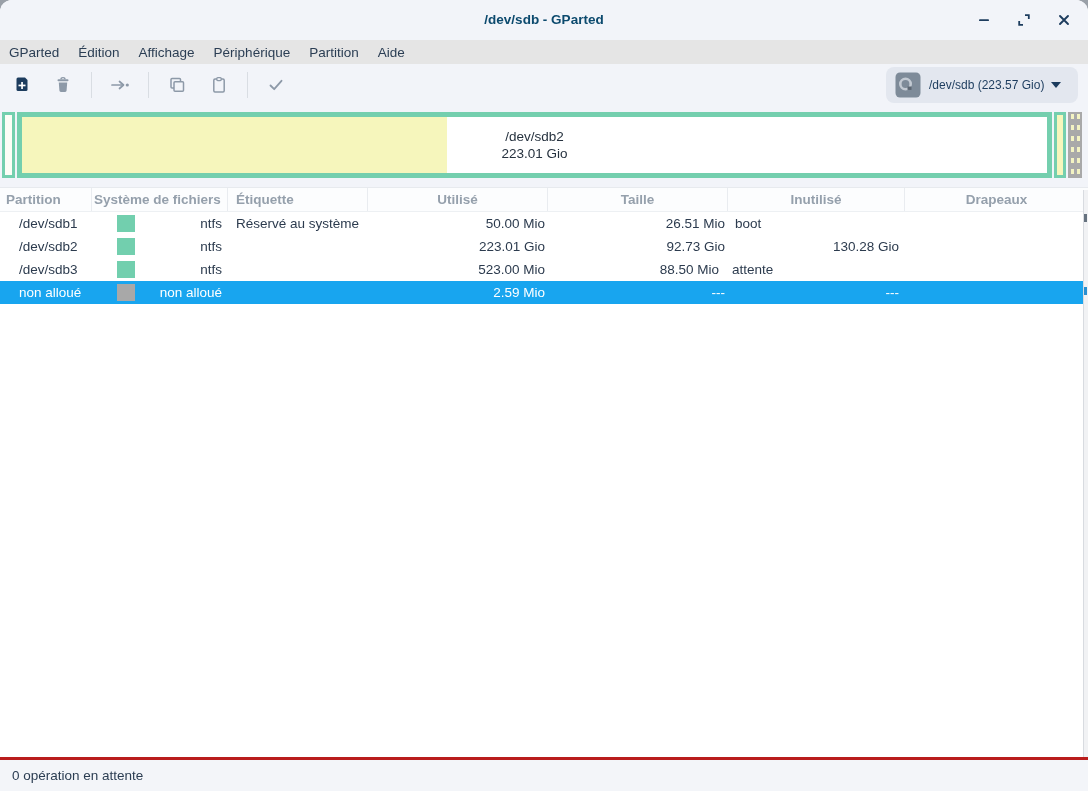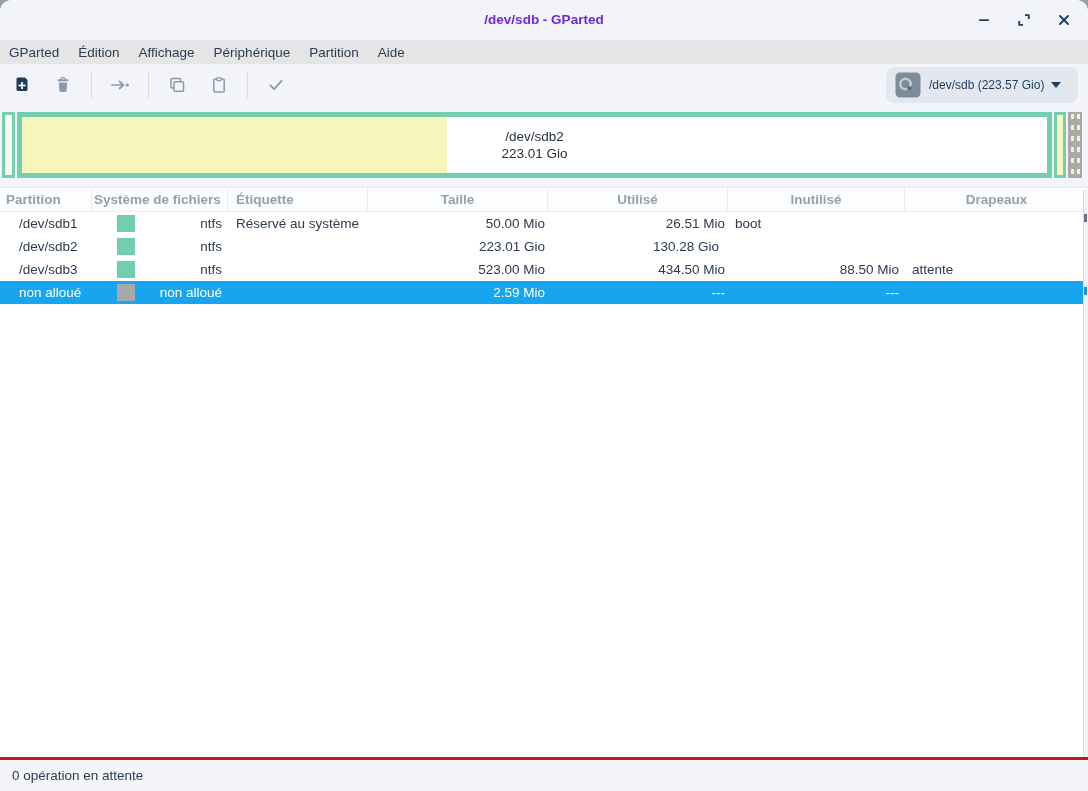--- a/index.html
+++ b/index.html
@@ -7,21 +7,21 @@
   body { background:#9aa0a8; font-family:"Liberation Sans", sans-serif; }
   .window {
     width:1088px; height:791px; background:#fff;
     border-radius:12px 12px 0 0; overflow:hidden; position:relative;
     display:flex; flex-direction:column;
   }
   
   .titlebar { height:40px; background:#f2f4f9; position:relative; flex:0 0 auto; }
   .titlebar .title {
     position:absolute; left:0; right:0; top:12px; text-align:center;
-    font-size:13.5px; font-weight:bold; color:#6d28d9;
+    font-size:13.5px; font-weight:bold; color:#0c4a6e;
   }
   .win-controls { position:absolute; right:12px; top:0; height:40px; display:flex; align-items:center; gap:16px; }
   .win-btn { width:24px; height:24px; display:flex; align-items:center; justify-content:center; cursor:default; }
   
   .menubar { height:24px; background:#e5e5e5; display:flex; align-items:center; padding-left:8px; gap:17px; flex:0 0 auto; }
   .menu-item { font-size:13.5px; color:#2b3e54; padding:2px 1px; }
   
   .toolbar { height:42px; background:#f2f4f9; display:flex; align-items:center; padding-left:5px; position:relative; flex:0 0 auto; }
   .tb-btn { width:34px; height:34px; display:flex; align-items:center; justify-content:center; }
   .tb-sep { width:1px; height:26px; background:#d9dde3; margin:0 11px; }
@@ -184,22 +184,22 @@
       </div>
       <div class="seg seg-sdb3"></div>
       <div class="seg seg-unalloc"></div>
     </div>
   </div>
 
   <div class="table-header">
     <div class="th c1 h-left6">Partition</div>
     <div class="th c2 h-left2">Système de fichiers</div>
     <div class="th c3 h-left8">Étiquette</div>
+    <div class="th c5 h-center">Utilisé</div>
     <div class="th c4 h-center">Taille</div>
-    <div class="th c5 h-center">Utilisé</div>
     <div class="th c6 h-center">Inutilisé</div>
     <div class="th c7 h-center">Drapeaux</div>
   </div>
 
   <div class="trow">
     <div class="td c1">/dev/sdb1</div>
     <div class="td c2">
       <span class="swatch" style="background: rgb(114, 207, 174);"></span>
       <span>ntfs</span>
     </div>
@@ -210,33 +210,33 @@
   </div>
 
   <div class="trow">
     <div class="td c1">/dev/sdb2</div>
     <div class="td c2">
       <span class="swatch" style="background: rgb(114, 207, 174);"></span>
       <span>ntfs</span>
     </div>
     <div class="td c3"></div>
     <div class="td c4">223.01 Gio</div>
+    <div class="td c5">92.73 Gio</div>
     <div class="td c6">130.28 Gio</div>
     <div class="td c7"></div>
   </div>
 
   <div class="trow">
     <div class="td c1">/dev/sdb3</div>
     <div class="td c2">
       <span class="swatch" style="background: rgb(114, 207, 174);"></span>
       <span>ntfs</span>
     </div>
     <div class="td c3"></div>
     <div class="td c4">523.00 Mio</div>
-    <div class="td c5">434.50 Mio</div>
     <div class="td c6">88.50 Mio</div>
     <div class="td c7">attente</div>
   </div>
 
   <div class="trow selected">
     <div class="td c1">non alloué</div>
     <div class="td c2">
       <span class="swatch" style="background: rgb(168, 168, 168);"></span>
       <span>non alloué</span>
     </div>

